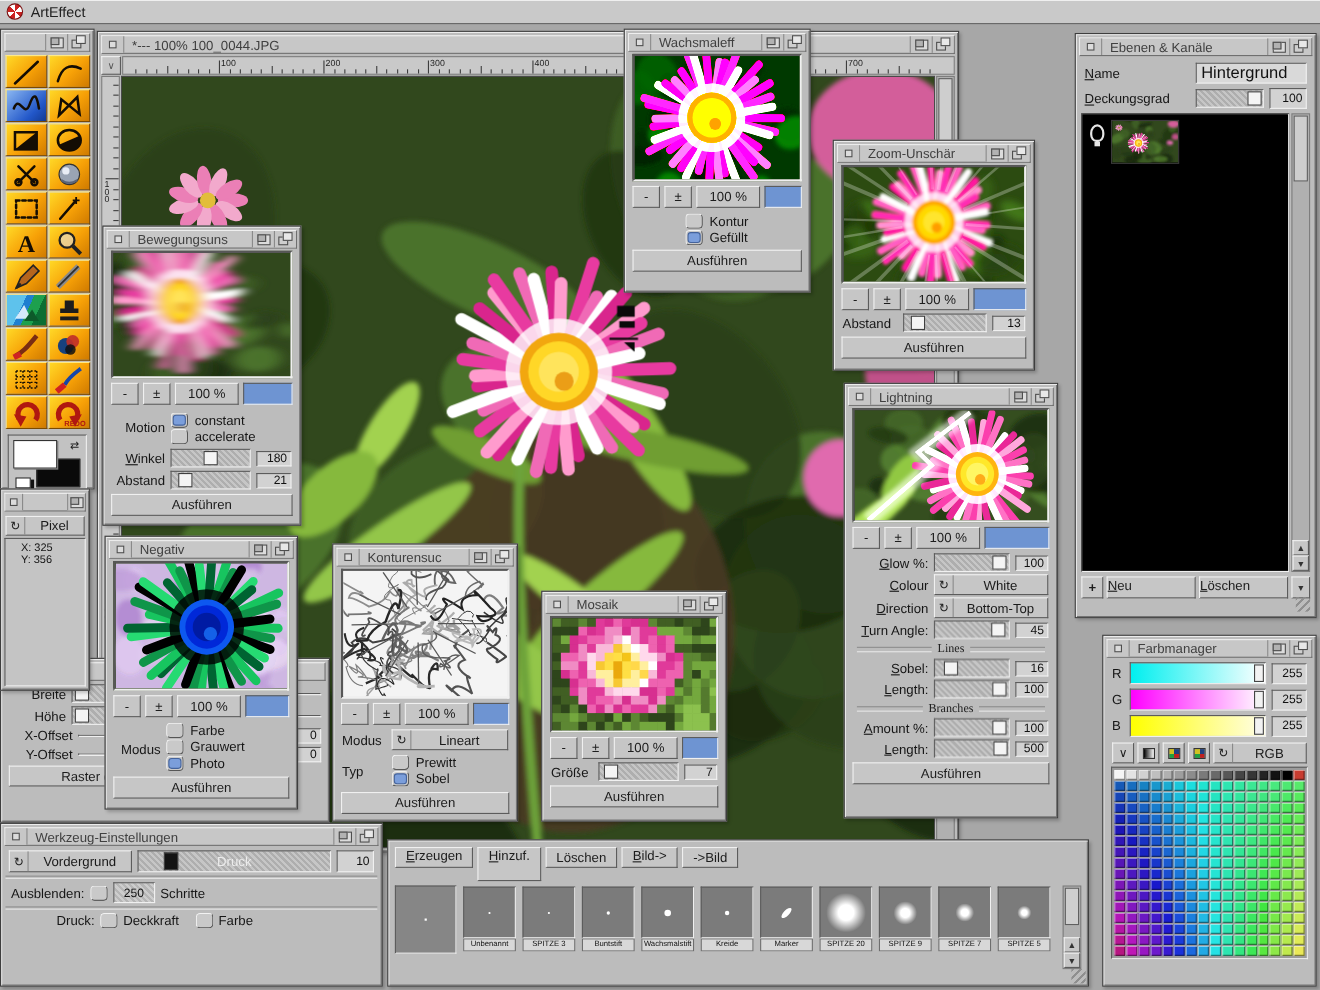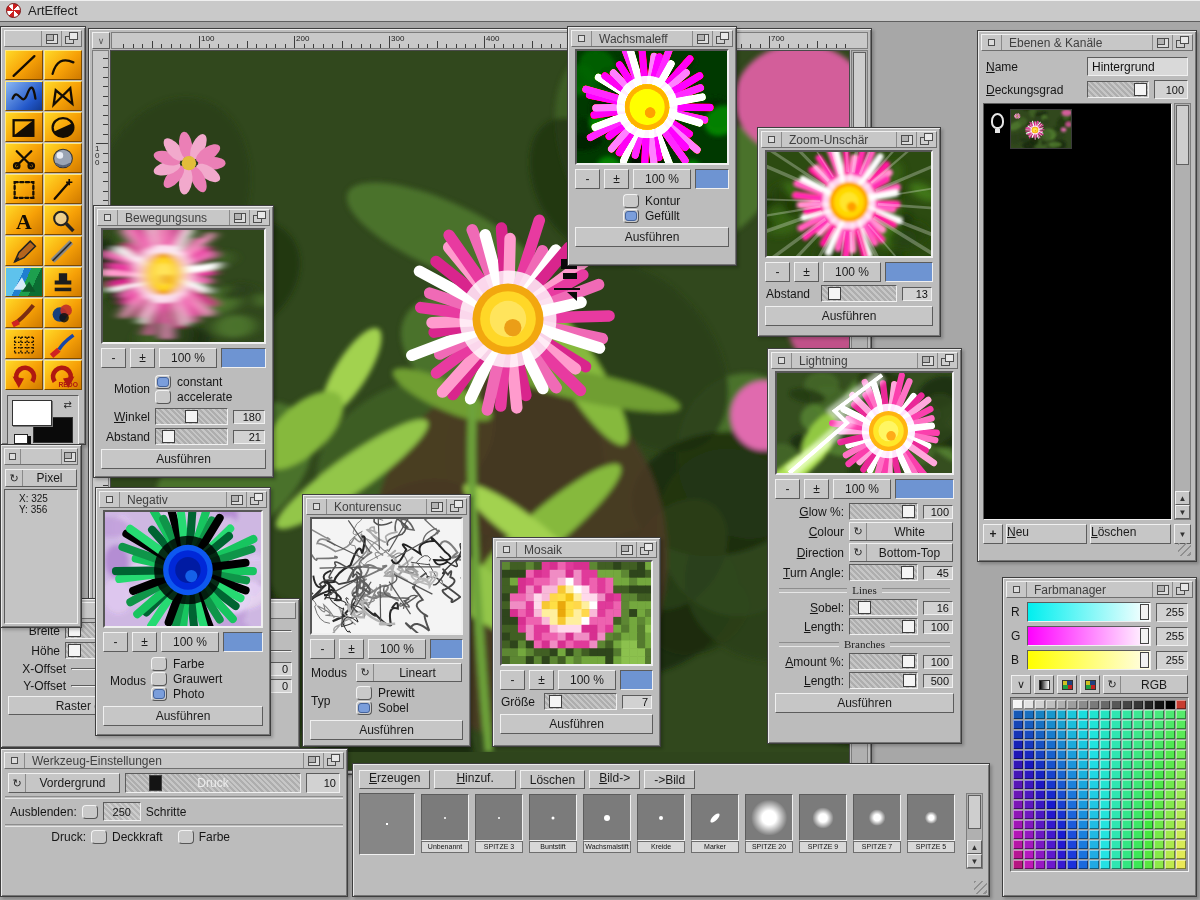--- a/index.html
+++ b/index.html
@@ -30,21 +30,21 @@
   .g-depth i { position:absolute; width:9px; height:8px; border:1px solid #4e4e4e; background:#cfcfcf; left:3px; bottom:2px; }
   .g-depth b { position:absolute; width:9px; height:8px; border:1px solid #4e4e4e; background:#e8e8e8; right:3px; top:1px; }
 
   .btn { background:#c6c6c6; border:1px solid; border-color:#f0f0f0 #5c5c5c #5c5c5c #f0f0f0;
          font-size:12px; color:#1d1d1d; display:flex; align-items:center; justify-content:center;
          white-space:nowrap; cursor:pointer; }
   .val { background:#d2d2d2; border:1px solid; border-color:#5c5c5c #f0f0f0 #f0f0f0 #5c5c5c;
          font-size:11px; color:#111; display:flex; align-items:center; justify-content:flex-end;
          padding:0 3px; }
   .inputbox { background:#d9d9d9; border:1px solid; border-color:#5c5c5c #f0f0f0 #f0f0f0 #5c5c5c;
-         font-size:12px; color:#111; display:flex; align-items:center; padding:0 4px; }
+         font-size:15px; color:#111; display:flex; align-items:center; padding:0 4px; }
   .slider { position:relative; height:17px; border:1px solid; border-color:#5c5c5c #f0f0f0 #f0f0f0 #5c5c5c;
          background-image:repeating-linear-gradient(45deg,#aeaeae 0 2px,#c6c6c6 2px 4px); }
   .knob { position:absolute; top:1px; bottom:1px; width:13px; background:#f4f4f4; border:1px solid #3f3f3f; }
   .knob.black { background:#141414; }
   .slab { position:absolute; inset:0; display:flex; align-items:center; justify-content:center;
           font-size:12px; color:#ececec; }
   .chk { width:16px; height:14px; border-radius:4px; background:#c9c9c9; flex:none;
          border:1px solid; border-color:#f2f2f2 #565656 #565656 #f2f2f2; position:relative; cursor:pointer; }
   .chk.on::after { content:""; position:absolute; inset:1px; border-radius:3px; background:#7b9edb; border:1px solid #44639c; }
   .cycle { display:flex; align-items:center; border:1px solid; border-color:#f0f0f0 #5c5c5c #5c5c5c #f0f0f0;
@@ -138,20 +138,33 @@
 </style>
 </head>
 <body>
 
 <div id="menubar">
   <div id="applogo"></div>
   <div id="apptitle">ArtEffect</div>
 </div>
 
 <div class="win" id="main-window" style="left:88px;top:28px;width:784px;height:747px;z-index:1;display:flex;flex-direction:column;">
+  <div class="tbar">
+    <span class="gad g-close">
+        <i></i>
+      </span>
+    <span class="tt">*--- 100% 100_0044.JPG</span>
+    <span class="gad g-rest">
+        <i></i>
+      </span>
+    <span class="gad g-depth">
+        <i></i>
+        <b></b>
+      </span>
+  </div>
   <div style="display:flex;">
     <div class="btn corner"></div>
     <div class="hruler" id="hruler">
         <div class="htick" style="left:11.0px;height:4px"></div>
         <div class="htick" style="left:20.5px;height:4px"></div>
         <div class="htick" style="left:30.0px;height:4px"></div>
         <div class="htick" style="left:39.5px;height:7px"></div>
         <div class="htick" style="left:49.0px;height:4px"></div>
         <div class="htick" style="left:58.5px;height:4px"></div>
         <div class="htick" style="left:68.0px;height:4px"></div>
@@ -2255,21 +2268,21 @@
     <span class="chk"></span>
     <span class="lb">Deckkraft</span>
     <span class="chk" style="margin-left:10px;"></span>
     <span class="lb">Farbe</span>
   </div>
 </div>
 
 <div class="win" style="left:352px;top:763px;width:638px;height:134px;z-index:30;">
   <div style="display:flex;gap:4px;margin:3px 3px 4px;">
     <div class="btn acc" style="height:19px;padding:0 9px;">Erzeugen</div>
-    <div class="btn acc" style="height:19px;padding:0 21px;">Hinzuf.</div>
+    <div class="btn acc" style="height:31px;padding:0 9px;">Hinzuf.</div>
     <div class="btn" style="height:19px;padding:0 9px;">Löschen</div>
     <div class="btn acc" style="height:19px;padding:0 9px;">Bild-&gt;</div>
     <div class="btn" style="height:19px;padding:0 9px;">-&gt;Bild</div>
   </div>
   <div style="display:flex;gap:6px;margin:0 3px;align-items:flex-start;">
     <div style="width:56px;height:62px;background:#868686;border:1px solid;border-color:#5c5c5c #f0f0f0 #f0f0f0 #5c5c5c;position:relative;flex:none;">
       <div style="position:absolute;left:50%;top:50%;width:2px;height:2px;background:#fff;transform:translate(-50%,-50%);"></div>
     </div>
     <div id="brushlist" style="display:flex;gap:6px;flex:1;overflow:hidden;padding-top:1px;">
         <div class="bitem">

